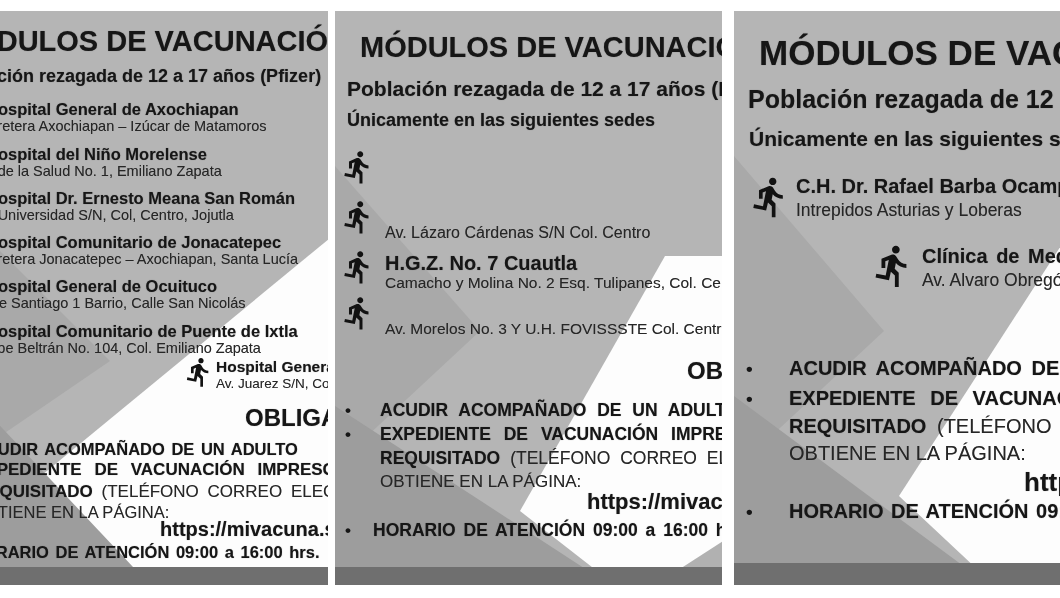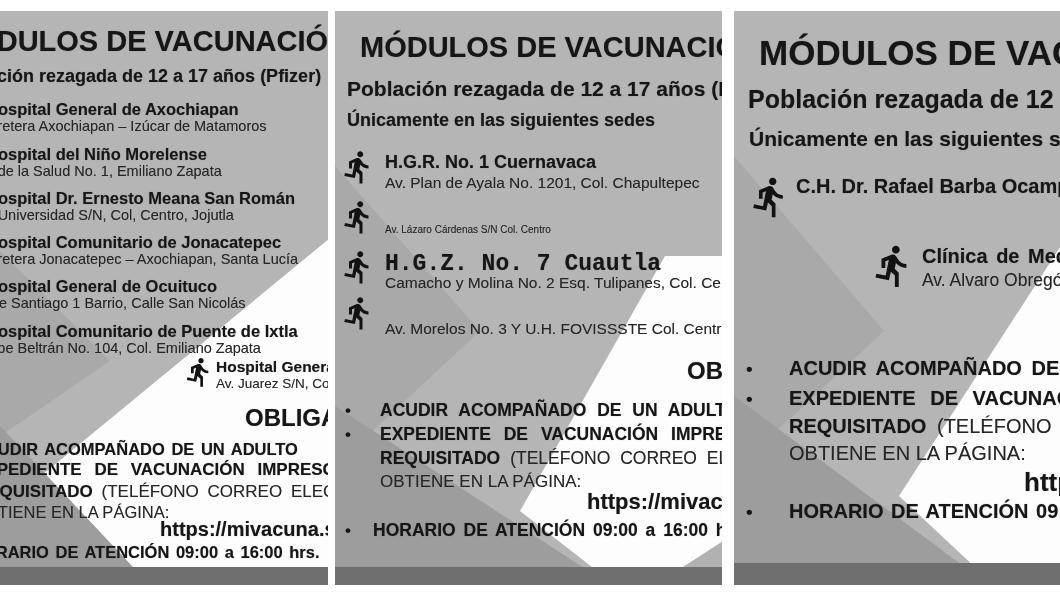--- a/index.html
+++ b/index.html
@@ -87,36 +87,34 @@
 
       <div class="tx" style="left:25px;top:20px;font-size:29px;">MÓDULOS DE VACUNACIÓN</div>
       <div class="tx" style="left:12px;top:66px;font-size:21px;">Población rezagada de 12 a 17 años (Pfizer)</div>
       <div class="tx" style="left:12px;top:99px;font-size:18px;">Únicamente en las siguientes sedes</div>
 
       <div class="runner" style="left:5px;top:138px;width:36px;height:36px;">
         <svg viewBox="0 0 24 24" fill="#121212">
             <path d="M13.49 5.48c1.1 0 2-.9 2-2s-.9-2-2-2-2 .9-2 2 .9 2 2 2zm-3.6 13.9l1-4.4 2.1 2v6h2v-7.5l-2.1-2 .6-3c1.3 1.5 3.3 2.5 5.5 2.5v-2c-1.9 0-3.5-1-4.3-2.4l-1-1.6c-.4-.6-1-1-1.7-1-.3 0-.5.1-.8.1l-5.2 2.2v4.7h2v-3.4l1.8-.7-1.6 8.1-4.9-1-.4 2 7 1.4z"></path>
           </svg>
       </div>
-      <div class="tx" style="left:50px;top:141px;font-size:18px;">H.G.R. No. 1 Cuernavaca</div>
-      <div class="tx rg" style="left:50px;top:163px;font-size:15.5px;">Av. Plan de Ayala No. 1201, Col. Chapultepec</div>
 
       <div class="runner" style="left:5px;top:188px;width:36px;height:36px;">
         <svg viewBox="0 0 24 24" fill="#121212">
             <path d="M13.49 5.48c1.1 0 2-.9 2-2s-.9-2-2-2-2 .9-2 2 .9 2 2 2zm-3.6 13.9l1-4.4 2.1 2v6h2v-7.5l-2.1-2 .6-3c1.3 1.5 3.3 2.5 5.5 2.5v-2c-1.9 0-3.5-1-4.3-2.4l-1-1.6c-.4-.6-1-1-1.7-1-.3 0-.5.1-.8.1l-5.2 2.2v4.7h2v-3.4l1.8-.7-1.6 8.1-4.9-1-.4 2 7 1.4z"></path>
           </svg>
       </div>
-      <div class="tx rg" style="left:50px;top:213px;font-size:10px;text-align:center;">Av. Lázaro Cárdenas S/N Col. Centro</div>
+      <div class="tx rg" style="left:50px;top:213px;font-size:16px;text-align:center;">Av. Lázaro Cárdenas S/N Col. Centro</div>
 
       <div class="runner" style="left:5px;top:238px;width:36px;height:36px;">
         <svg viewBox="0 0 24 24" fill="#121212">
             <path d="M13.49 5.48c1.1 0 2-.9 2-2s-.9-2-2-2-2 .9-2 2 .9 2 2 2zm-3.6 13.9l1-4.4 2.1 2v6h2v-7.5l-2.1-2 .6-3c1.3 1.5 3.3 2.5 5.5 2.5v-2c-1.9 0-3.5-1-4.3-2.4l-1-1.6c-.4-.6-1-1-1.7-1-.3 0-.5.1-.8.1l-5.2 2.2v4.7h2v-3.4l1.8-.7-1.6 8.1-4.9-1-.4 2 7 1.4z"></path>
           </svg>
       </div>
-      <div class="tx" style="left:50px;top:241px;font-size:23px;font-family:Liberation Mono, monospace;">H.G.Z.  No. 7 Cuautla</div>
+      <div class="tx" style="left:50px;top:241px;font-size:20px;">H.G.Z.  No. 7 Cuautla</div>
       <div class="tx rg" style="left:50px;top:263px;font-size:15.5px;">Camacho y Molina No. 2 Esq. Tulipanes, Col. Centro</div>
 
       <div class="runner" style="left:5px;top:284px;width:36px;height:36px;">
         <svg viewBox="0 0 24 24" fill="#121212">
             <path d="M13.49 5.48c1.1 0 2-.9 2-2s-.9-2-2-2-2 .9-2 2 .9 2 2 2zm-3.6 13.9l1-4.4 2.1 2v6h2v-7.5l-2.1-2 .6-3c1.3 1.5 3.3 2.5 5.5 2.5v-2c-1.9 0-3.5-1-4.3-2.4l-1-1.6c-.4-.6-1-1-1.7-1-.3 0-.5.1-.8.1l-5.2 2.2v4.7h2v-3.4l1.8-.7-1.6 8.1-4.9-1-.4 2 7 1.4z"></path>
           </svg>
       </div>
       <div class="tx rg" style="left:50px;top:309px;font-size:15.5px;">Av. Morelos No. 3 Y U.H.  FOVISSSTE Col. Centro</div>
 
       <div class="tx" style="left:352px;top:347px;font-size:24px;">OBLIGATORIO</div>
@@ -148,20 +146,21 @@
       <div class="tx" style="left:25px;top:22px;font-size:35px;">MÓDULOS DE VACUNACIÓN</div>
       <div class="tx" style="left:14px;top:74px;font-size:25px;">Población rezagada de 12 a 17 años (Pfizer)</div>
       <div class="tx" style="left:15px;top:116px;font-size:21px;">Únicamente en las siguientes sedes</div>
 
       <div class="runner" style="left:14px;top:164px;width:44px;height:44px;">
         <svg viewBox="0 0 24 24" fill="#121212">
             <path d="M13.49 5.48c1.1 0 2-.9 2-2s-.9-2-2-2-2 .9-2 2 .9 2 2 2zm-3.6 13.9l1-4.4 2.1 2v6h2v-7.5l-2.1-2 .6-3c1.3 1.5 3.3 2.5 5.5 2.5v-2c-1.9 0-3.5-1-4.3-2.4l-1-1.6c-.4-.6-1-1-1.7-1-.3 0-.5.1-.8.1l-5.2 2.2v4.7h2v-3.4l1.8-.7-1.6 8.1-4.9-1-.4 2 7 1.4z"></path>
           </svg>
       </div>
       <div class="tx" style="left:62px;top:164px;font-size:20px;">C.H. Dr. Rafael Barba Ocampo</div>
+      <div class="tx rg" style="left:62px;top:190px;font-size:17.5px;">Intrepidos Asturias y Loberas</div>
 
       <div class="runner" style="left:136px;top:232px;width:46px;height:46px;">
         <svg viewBox="0 0 24 24" fill="#121212">
             <path d="M13.49 5.48c1.1 0 2-.9 2-2s-.9-2-2-2-2 .9-2 2 .9 2 2 2zm-3.6 13.9l1-4.4 2.1 2v6h2v-7.5l-2.1-2 .6-3c1.3 1.5 3.3 2.5 5.5 2.5v-2c-1.9 0-3.5-1-4.3-2.4l-1-1.6c-.4-.6-1-1-1.7-1-.3 0-.5.1-.8.1l-5.2 2.2v4.7h2v-3.4l1.8-.7-1.6 8.1-4.9-1-.4 2 7 1.4z"></path>
           </svg>
       </div>
       <div class="tx" style="left:188px;top:234px;font-size:20px;word-spacing:3px;">Clínica de Medicina</div>
       <div class="tx rg" style="left:188px;top:260px;font-size:17.5px;">Av. Alvaro Obregón</div>
 
       <div class="dot" style="left:12px;top:347px;font-size:19px;">•</div>

